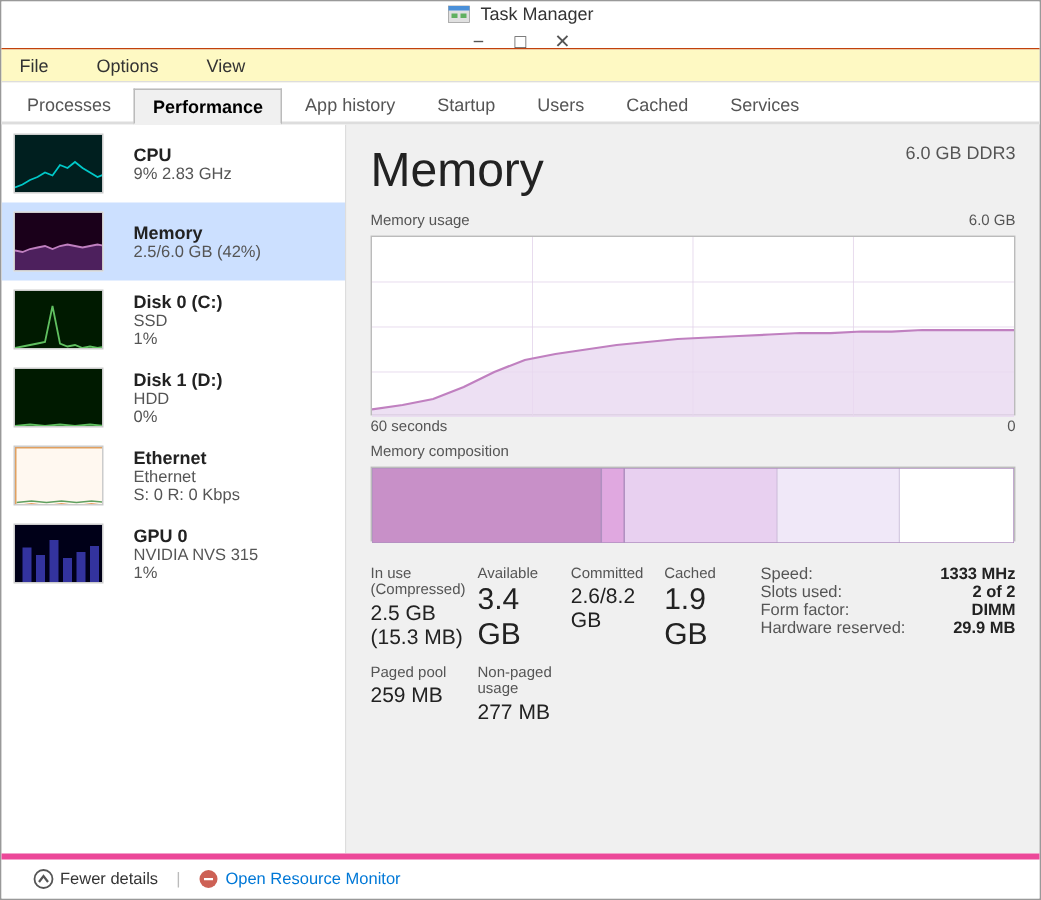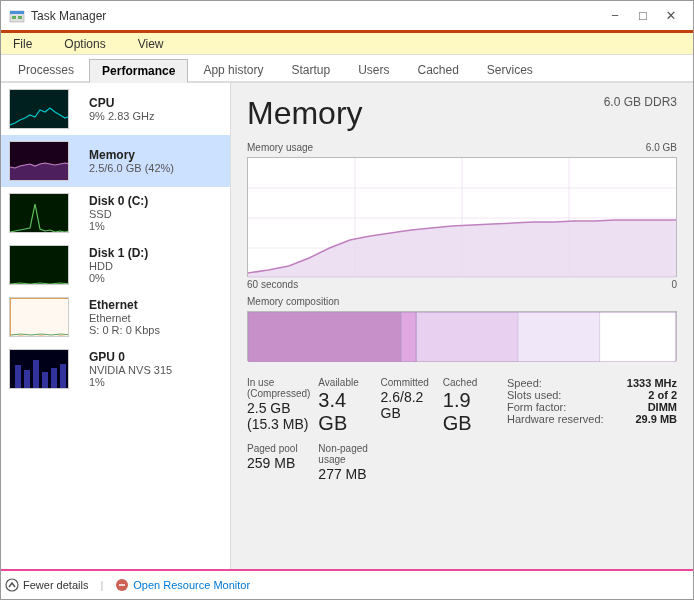--- a/index.html
+++ b/index.html
@@ -18,22 +18,23 @@
       border: 1px solid #999;
       display: flex;
       flex-direction: column;
     }
     .title-bar {
       background: #fff;
       height: 32px;
       display: flex;
       align-items: center;
       padding: 0 8px;
-      border-bottom: 3px solid #c2410c;
+      border-bottom: 1px solid #c2410c;
       justify-content: space-between;
+      flex-direction: column;
     }
     .title-bar-left {
       display: flex;
       align-items: center;
       gap: 6px;
     }
     .title-text {
       font-size: 12px;
       color: #333;
     }
@@ -189,24 +190,24 @@
     .stat-block { display: flex; flex-direction: column; }
     .stat-label { font-size: 10px; color: #555; margin-bottom: 1px; }
     .stat-value { font-size: 20px; font-weight: 300; color: #222; }
     .stat-value-sm { font-size: 14px; font-weight: 300; color: #222; }
     .right-stat-row { display: flex; justify-content: space-between; font-size: 11px; }
     .right-stat-label { color: #555; }
     .right-stat-value { color: #222; font-weight: 600; }
     .footer {
       background: #fff;
       height: 30px;
-      border-top: 2px solid #ec4899;
-      display: flex;
-      align-items: center;
-      padding: 0 4px;
+      border-top: 4px solid #ec4899;
+      display: flex;
+      align-items: center;
+      padding: 0 21px;
       gap: 12px;
       font-size: 11px;
     }
     .footer-btn {
       display: flex;
       align-items: center;
       gap: 4px;
       cursor: pointer;
       color: #333;
     }

